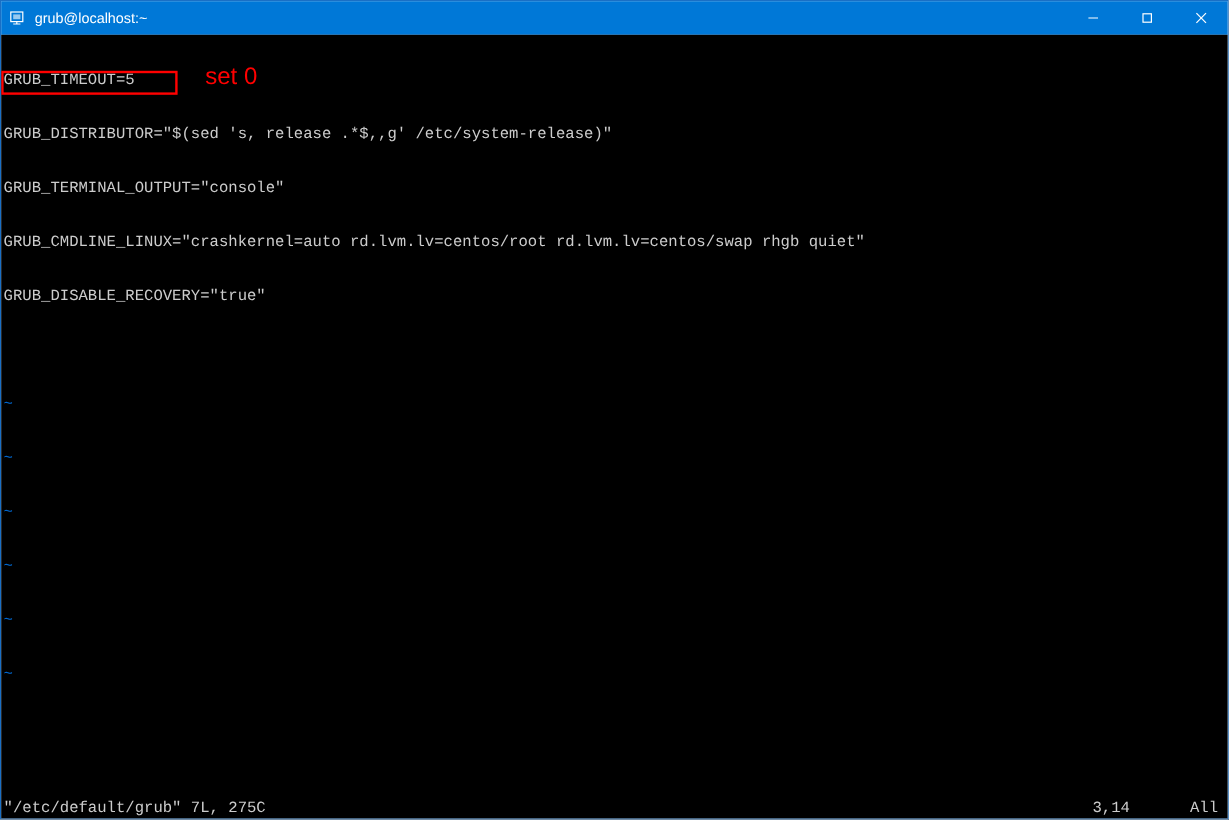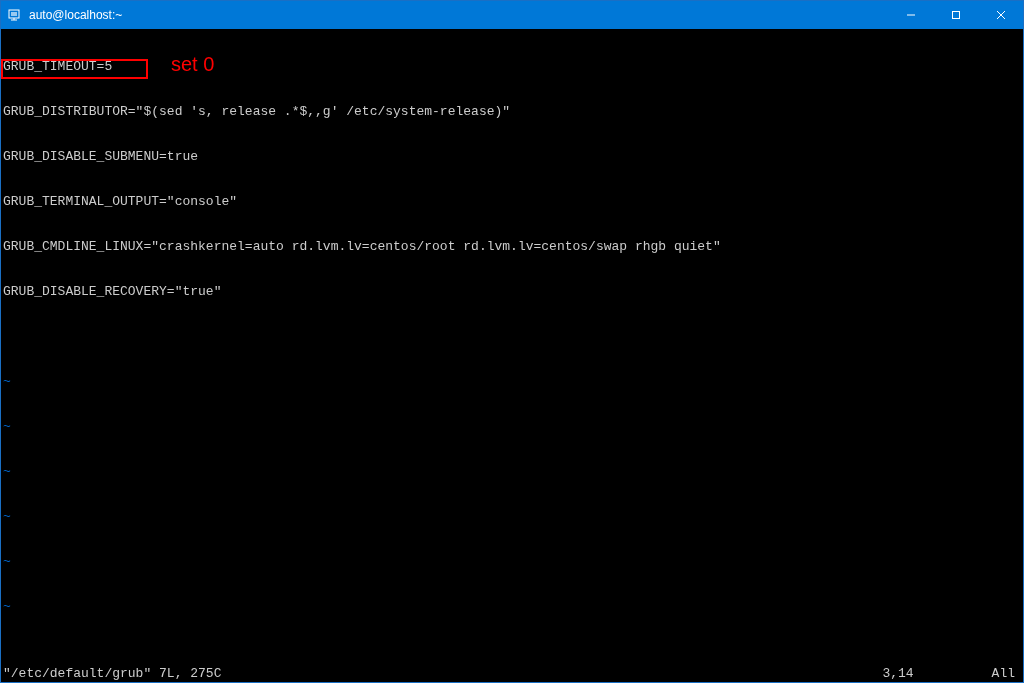--- a/index.html
+++ b/index.html
@@ -73,21 +73,21 @@
     .terminal .status-line {
       position: absolute;
       bottom: 1px;
       left: 2px;
       right: 2px;
       display: flex;
       justify-content: space-between;
       font-family: "Consolas", "Courier New", monospace;
       font-size: 13px;
     }
-    .terminal .status-right { display: flex; gap: 78px; padding-right: 6px; }
+    .terminal .status-right { display: flex; gap: 50px; padding-right: 6px; }
     .annotation-box {
       position: absolute;
       border: 2px solid #ff0000;
       pointer-events: none;
     }
     .annotation-label {
       position: absolute;
       color: #ff0000;
       font-family: Arial, sans-serif;
       font-size: 20px;
@@ -101,21 +101,21 @@
 <div class="window">
   <div class="titlebar">
     <span class="app-icon">
       <svg width="14" height="14" viewBox="0 0 14 14">
         <rect x="1" y="2" width="10" height="8" fill="none" stroke="#ffffff" stroke-width="1"></rect>
         <rect x="3" y="4" width="6" height="4" fill="#ffffff" opacity="0.6"></rect>
         <line x1="6" y1="10" x2="6" y2="12" stroke="#ffffff" stroke-width="1"></line>
         <line x1="3" y1="12" x2="9" y2="12" stroke="#ffffff" stroke-width="1"></line>
       </svg>
     </span>
-    <span class="title-text">auto@localhost:~</span>
+    <span class="title-text">grub@localhost:~</span>
     <span class="spacer"></span>
     <div class="win-controls">
       <div class="win-btn">
         <svg width="10" height="10" viewBox="0 0 10 10">
             <line x1="1" y1="5" x2="9" y2="5" stroke="#fff" stroke-width="1"></line>
           </svg>
       </div>
       <div class="win-btn">
         <svg width="10" height="10" viewBox="0 0 10 10">
             <rect x="1.5" y="1.5" width="7" height="7" fill="none" stroke="#fff" stroke-width="1"></rect>
@@ -127,21 +127,20 @@
             <line x1="9" y1="1" x2="1" y2="9" stroke="#fff" stroke-width="1"></line>
           </svg>
       </div>
     </div>
   </div>
 
   <div class="terminal">
     <div class="content">
       <span class="line">GRUB_TIMEOUT=5</span>
       <span class="line">GRUB_DISTRIBUTOR="$(sed 's, release .*$,,g' /etc/system-release)"</span>
-      <span class="line">GRUB_DISABLE_SUBMENU=true</span>
       <span class="line">GRUB_TERMINAL_OUTPUT="console"</span>
       <span class="line">GRUB_CMDLINE_LINUX="crashkernel=auto rd.lvm.lv=centos/root rd.lvm.lv=centos/swap rhgb quiet"</span>
       <span class="line">GRUB_DISABLE_RECOVERY="true"</span>
       <span class="line"> </span>
       <span class="line tilde">~</span>
       <span class="line tilde">~</span>
       <span class="line tilde">~</span>
       <span class="line tilde">~</span>
       <span class="line tilde">~</span>
       <span class="line tilde">~</span>

